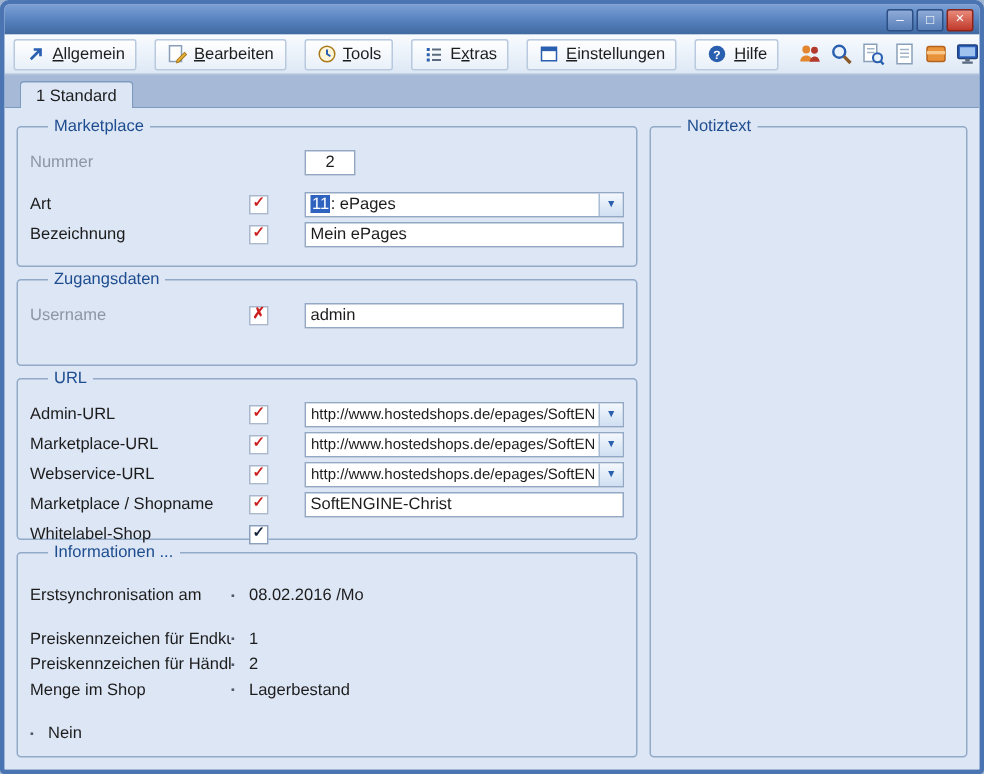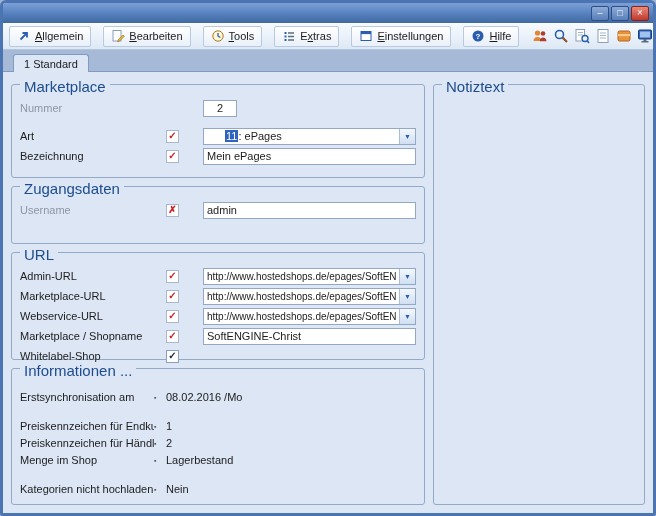--- a/index.html
+++ b/index.html
@@ -68,22 +68,22 @@
     flex:1;background:var(--content-bg);border-top:1px solid #7e9cc0;
     display:flex;gap:8px;padding:12px 8px 8px 8px;overflow:hidden;
   }
   .left-col{width:414px;flex:0 0 414px;display:flex;flex-direction:column;}
   .right-col{flex:1;display:flex;flex-direction:column;}
   .group{
     position:relative;border:1px solid var(--group-border);border-radius:3px;
     padding:14px 8px 6px 8px;margin-bottom:8px;background:var(--content-bg);
   }
   .group-title{
-    position:absolute;top:-7px;left:8px;background:var(--content-bg);
-    padding:0 4px;color:#1d4c8f;font-size:15px;white-space:nowrap;
+    position:absolute;top:-7px;left:20px;background:var(--content-bg);
+    padding:0 4px;color:#1d4c8f;font-size:11px;white-space:nowrap;
   }
   .group.fill{flex:1;margin-bottom:0;}
   
   .frow{display:flex;align-items:center;height:18px;margin-bottom:2px;gap:20px;}
   .frow:last-child{margin-bottom:0;}
   .lbl{width:126px;flex:0 0 126px;white-space:nowrap;overflow:hidden;}
   .lbl.disabled{color:#8c97a6;}
   .chk-btn{
     width:13px;height:13px;flex:0 0 13px;margin-right:4px;
     border:1px solid #a9b8cc;background:#fff;
@@ -93,21 +93,21 @@
   .chk-spacer{width:13px;flex:0 0 13px;margin-right:4px;}
   .tinput{
     height:17px;border:1px solid #93a8c4;background:#fff;
     padding:0 3px;font-family:inherit;font-size:11px;color:#1c1c1c;outline:none;
   }
   .tinput.small{width:34px;text-align:center;}
   .tinput.wide{flex:1;}
   .tinput:disabled{background:#e7edf6;border-color:#b3c3d8;}
   .combo{
     flex:1;height:17px;border:1px solid #93a8c4;background:#fff;
-    display:flex;align-items:center;padding-left:21px;overflow:hidden;
+    display:flex;align-items:center;padding-left:3px;overflow:hidden;
   }
   .combo .sel{background:var(--selection);color:#fff;padding:0 1px;}
   .drop{
     margin-left:auto;width:16px;height:15px;flex:0 0 16px;
     background:linear-gradient(180deg,#f4f8fd,#cfdff2);
     border-left:1px solid #a9bdd6;
     display:flex;align-items:center;justify-content:center;
     color:#2a5fb0;font-size:7px;line-height:1;cursor:default;
   }
   .url-wrap{
@@ -352,21 +352,20 @@
           <span class="ilbl">Preiskennzeichen für Händler</span>
           <span class="ibullet">▪</span>
           <span class="ival">2</span>
         </div>
         <div class="irow gap-after">
           <span class="ilbl">Menge im Shop</span>
           <span class="ibullet">▪</span>
           <span class="ival">Lagerbestand</span>
         </div>
         <div class="irow">
-          <span class="ilbl">Kategorien nicht hochladen</span>
           <span class="ibullet">▪</span>
           <span class="ival">Nein</span>
         </div>
       </div>
 
     </div>
 
     <div class="right-col">
       <div class="group fill">
         <span class="group-title">Notiztext</span>

